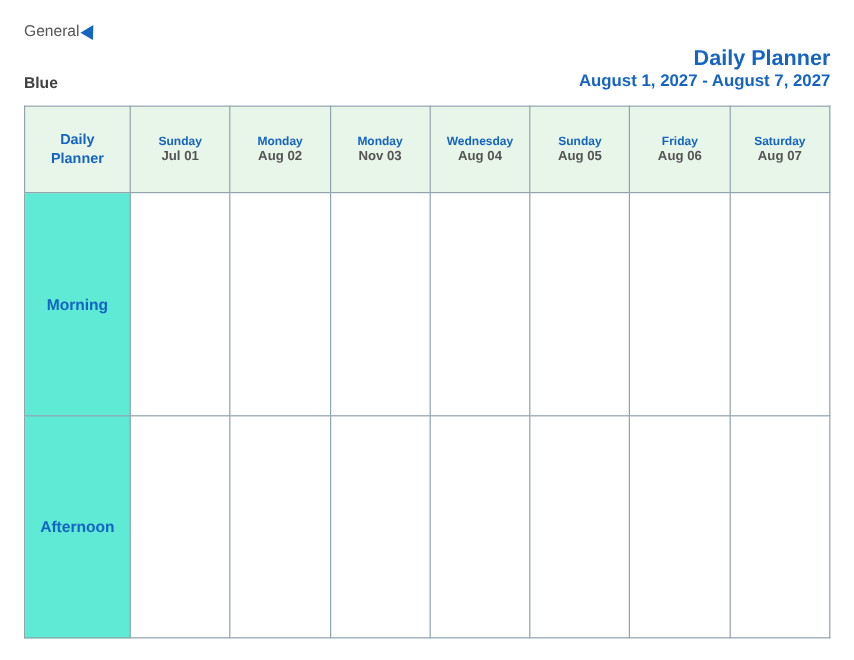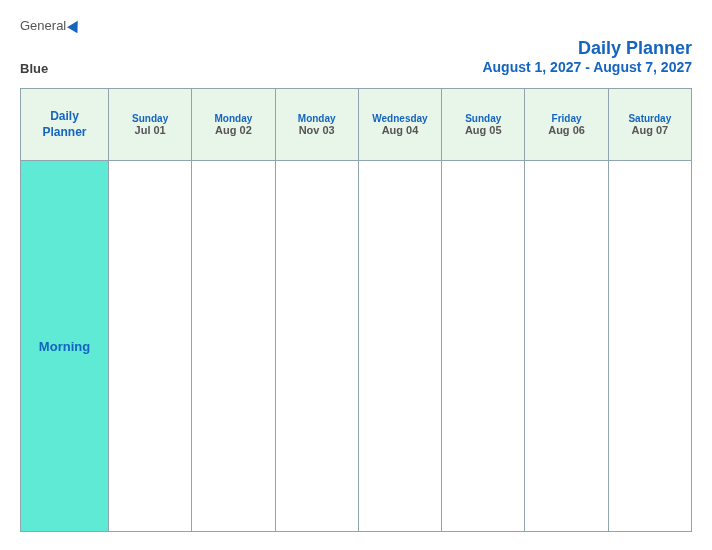--- a/index.html
+++ b/index.html
@@ -201,15 +201,25 @@
       <tr>
         <td class="time-label-cell">Morning</td>
         <td class="content-cell"></td>
         <td class="content-cell"></td>
         <td class="content-cell"></td>
         <td class="content-cell"></td>
         <td class="content-cell"></td>
         <td class="content-cell"></td>
         <td class="content-cell"></td>
       </tr>
+      <tr>
+        <td class="time-label-cell">Afternoon</td>
+        <td class="content-cell"></td>
+        <td class="content-cell"></td>
+        <td class="content-cell"></td>
+        <td class="content-cell"></td>
+        <td class="content-cell"></td>
+        <td class="content-cell"></td>
+        <td class="content-cell"></td>
+      </tr>
     </tbody>
   </table>
 </div>
 
 </body></html>

